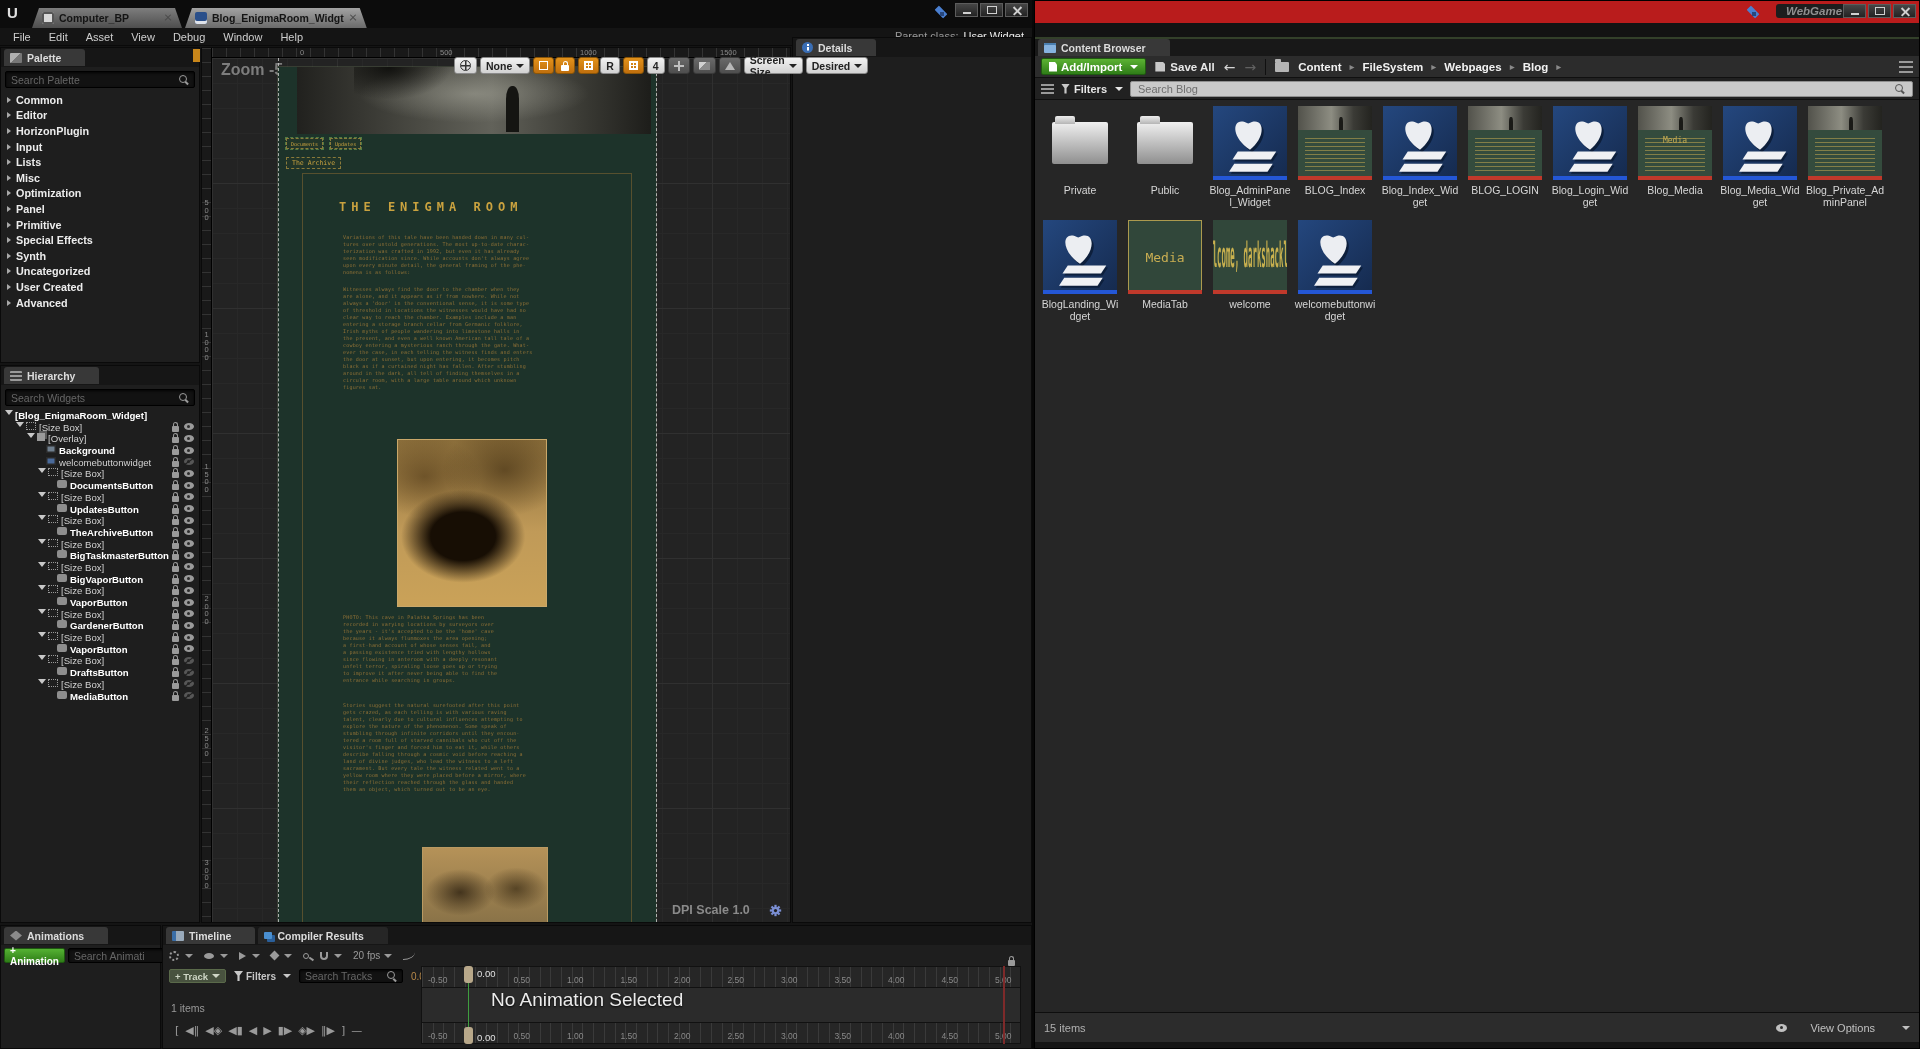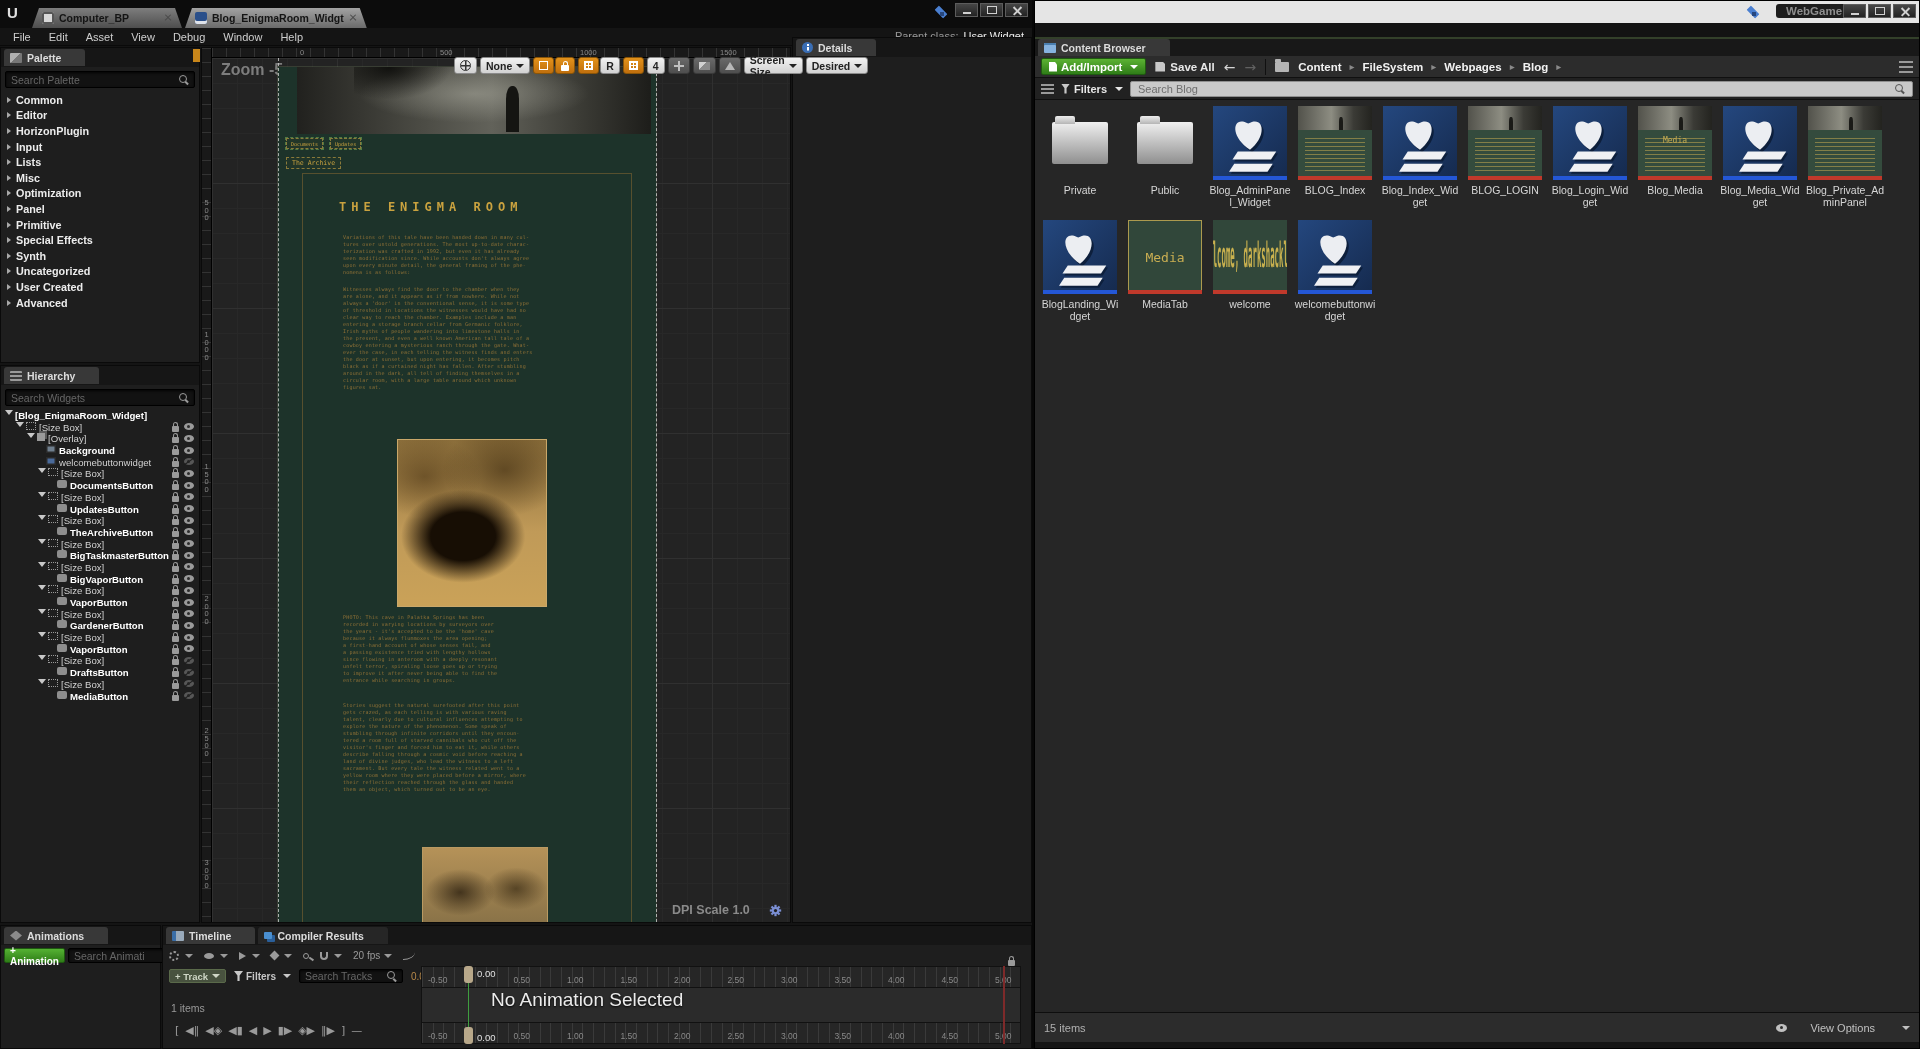--- a/index.html
+++ b/index.html
@@ -261,21 +261,21 @@
   .ph-handle { position:absolute; left:301px; width:9px; height:17px; background:#b8a88a;
     border-radius:3px; z-index:5; }
   #ph-top { top:40px; } #ph-bottom { top:101px; }
   .ph-label { position:absolute; left:314px; color:#e0e0e0; font-size:9.5px; z-index:5; }
   #ph-label-top { top:42px; } #ph-label-bottom { top:106px; }
   #redline { position:absolute; left:840px; top:40px; width:2px; height:78px; background:#7e2a2a; z-index:4; }
 
   
   #cb-window { position:absolute; left:1034px; top:0; width:886px; height:1049px;
     background:#1f1f1f; border:1px solid #000; }
-  #cb-titlebar { position:relative; height:22px; background:#e5e5e5; }
+  #cb-titlebar { position:relative; height:22px; background:#b91c1c;font-style:italic; }
   #cb-title { position:absolute; left:741px; top:3px; background:#1d1d1d; color:#8f8f8f;
     font-size:11.5px; font-weight:bold; padding:1px 10px; border-radius:3px; }
   #cb-cap { position:absolute; left:711px; top:4px; }
   #cb-controls { position:absolute; right:3px; top:3px; }
   #cb-gap { height:14px; background:#131313; }
   #cb-tabstrip { height:19px; background:#181818; border-top:2px solid #33402a;
     display:flex; align-items:flex-end; }
   #cb-toolbar { height:22px; background:#2c2c2c; border-bottom:1px solid #101010;
     display:flex; align-items:center; gap:9px; padding:0 6px; }
   #add-import-btn { height:17px; display:flex; align-items:center; gap:4px;

